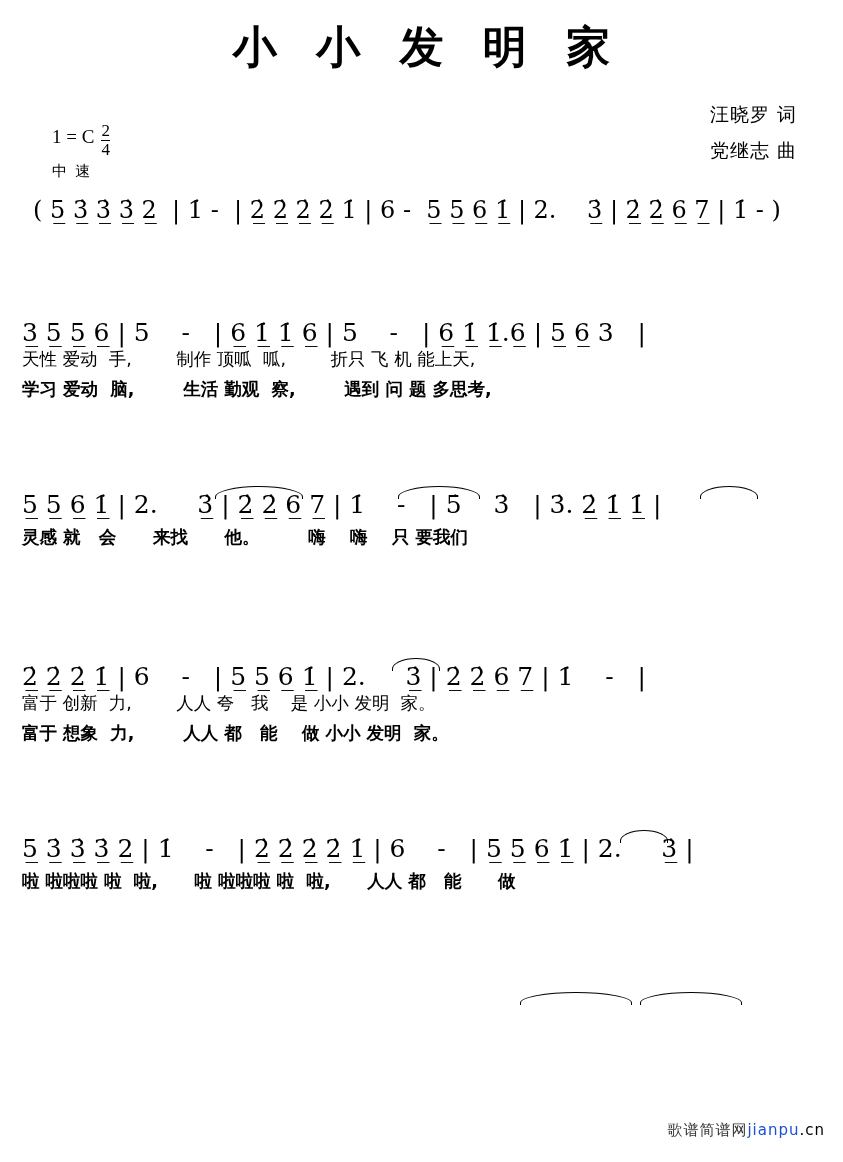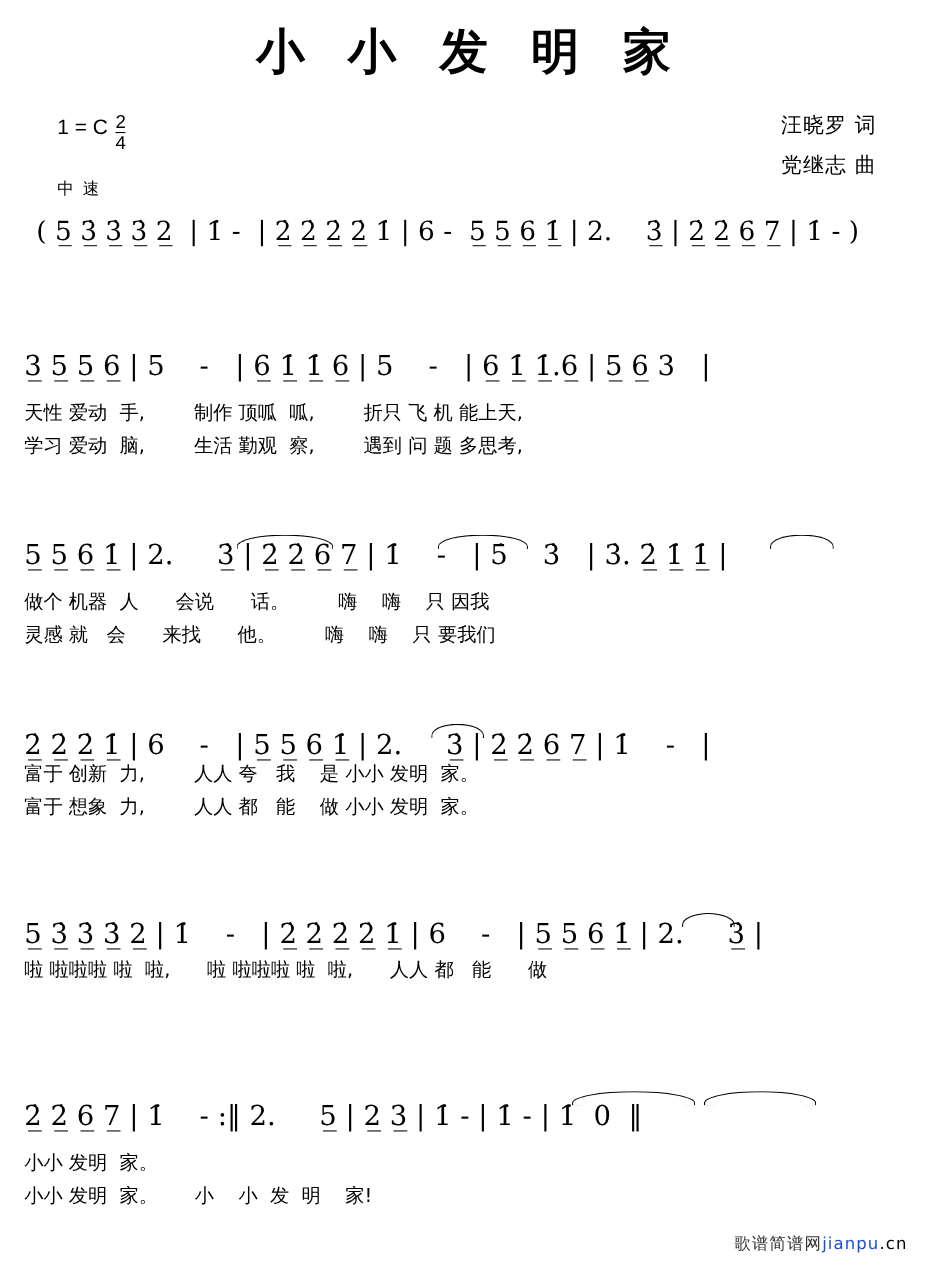--- a/index.html
+++ b/index.html
@@ -19,22 +19,22 @@
     text-align:center;
     font-family:"DejaVu Sans", sans-serif;
     font-weight:bold;
     font-size:44px;
     letter-spacing:12px;
     text-indent:12px;
   }
 
   
   .keyblock{
-    position:absolute;left:52px;top:106px;
-    font-family:Liberation Sans, sans-serif;
+    position:absolute;left:52px;top:126px;
+    font-family:Liberation Serif, serif;
     font-size:19px;
   }
   .keyblock .keyline{display:flex;align-items:flex-start;}
   .keyblock .meter{
     display:inline-block;
     margin-left:7px;
     text-align:center;
     line-height:1.05;
     font-size:17px;
     position:relative;
@@ -68,21 +68,21 @@
     white-space:pre;
     padding-left:22px;
   }
   .lyr{
     font-family:"DejaVu Sans", sans-serif;
     font-size:17.5px;
     white-space:pre;
     padding-left:22px;
     letter-spacing:0px;
   }
-  .lyr2{margin-top:6px;}
+  .lyr2{margin-top:6px;font-weight:bold;}
 
   
   .watermark{
     position:absolute;right:18px;bottom:14px;
     font-family:"DejaVu Sans", sans-serif;
     font-size:15px;
     color:#333;
     letter-spacing:1px;
   }
   .watermark .blue{color:#1d4ed8;}
@@ -122,51 +122,45 @@
     <div>汪晓罗 词</div>
     <div>党继志 曲</div>
   </div>
 
   <div class="line" style="top:196px;">
     <div class="notes" style="padding-left:33px;font-size:24px;">( 5̲ 3̲̇ 3̲̇ 3̲̇ 2̲  | 1̇ -  | 2̲̇ 2̲̇ 2̲̇ 2̲̇ 1̇ | 6 -  5̲ 5̲ 6̲ 1̲̇ | 2.    3̲̇ | 2̲̇ 2̲̇ 6̲ 7̲ | 1̇ - )</div>
   </div>
 
   <div class="line" style="top:318px;">
     <div class="notes">3̲ 5̲ 5̲ 6̲ | 5    -   | 6̲ 1̲̇ 1̲̇ 6̲ | 5    -   | 6̲ 1̲̇ 1̲̇.6̲ | 5̲ 6̲ 3   |</div>
-    <div class="lyr" style="margin-top:16px;">天性 爱动  手,        制作 顶呱  呱,        折只 飞 机 能上天,</div>
+    <div class="lyr" style="">天性 爱动  手,        制作 顶呱  呱,        折只 飞 机 能上天,</div>
     <div class="lyr lyr2">学习 爱动  脑,        生活 勤观  察,        遇到 问 题 多思考,</div>
   </div>
 
   <div class="line" style="top:490px;">
     <div class="notes">5̲ 5̲ 6̲ 1̲̇ | 2.     3̲̇ | 2̲̇ 2̲̇ 6̲ 7̲ | 1̇    -   | 5̇    3̇   | 3̇. 2̲̇ 1̲̇ 1̲̇ |</div>
-    <div class="lyr" style="margin-top:16px;">做个 机器  人      会说      话。        嗨    嗨    只 因我</div>
     <div class="lyr lyr2">灵感 就   会      来找      他。        嗨    嗨    只 要我们</div>
   </div>
   <div class="slur" style="left:215px;top:486px;width:86px;"></div>
   <div class="slur" style="left:398px;top:486px;width:80px;"></div>
   <div class="slur" style="left:700px;top:486px;width:56px;"></div>
 
   <div class="line" style="top:662px;">
     <div class="notes">2̲̇ 2̲̇ 2̲̇ 1̲̇ | 6    -   | 5̲ 5̲ 6̲ 1̲̇ | 2.     3̲̇ | 2̲̇ 2̲̇ 6̲ 7̲ | 1̇    -   |</div>
     <div class="lyr" style="margin-top:0;">富于 创新  力,        人人 夸   我    是 小小 发明  家。</div>
     <div class="lyr lyr2">富于 想象  力,        人人 都   能    做 小小 发明  家。</div>
   </div>
   <div class="slur" style="left:392px;top:658px;width:46px;"></div>
 
   <div class="line" style="top:834px;">
     <div class="notes">5̲ 3̲̇ 3̲̇ 3̲̇ 2̲ | 1̇    -   | 2̲̇ 2̲̇ 2̲̇ 2̲̇ 1̲̇ | 6    -   | 5̲ 5̲ 6̲ 1̲̇ | 2.     3̲̇ |</div>
     <div class="lyr lyr2">啦 啦啦啦 啦  啦,      啦 啦啦啦 啦  啦,      人人 都   能      做</div>
   </div>
   <div class="slur" style="left:620px;top:830px;width:46px;"></div>
 
-  <div class="line" style="top:1000px;">
-    <div class="notes">2̲̇ 2̲̇ 6̲ 7̲ | 1̇    - :‖ 2.     5̲ | 2̲ 3̲ | 1̇ - | 1̇ - | 1̇  0  ‖</div>
-    <div class="lyr" style="margin-top:16px;">小小 发明  家。</div>
-    <div class="lyr lyr2">小小 发明  家。      小    小  发  明    家!</div>
-  </div>
   <div class="slur" style="left:520px;top:992px;width:110px;"></div>
   <div class="slur" style="left:640px;top:992px;width:100px;"></div>
 
   <div class="watermark">
     <span>歌谱简谱网</span><span class="blue">jianpu</span><span class="red">.cn</span>
   </div>
 
 </div>
 
 </body></html>

